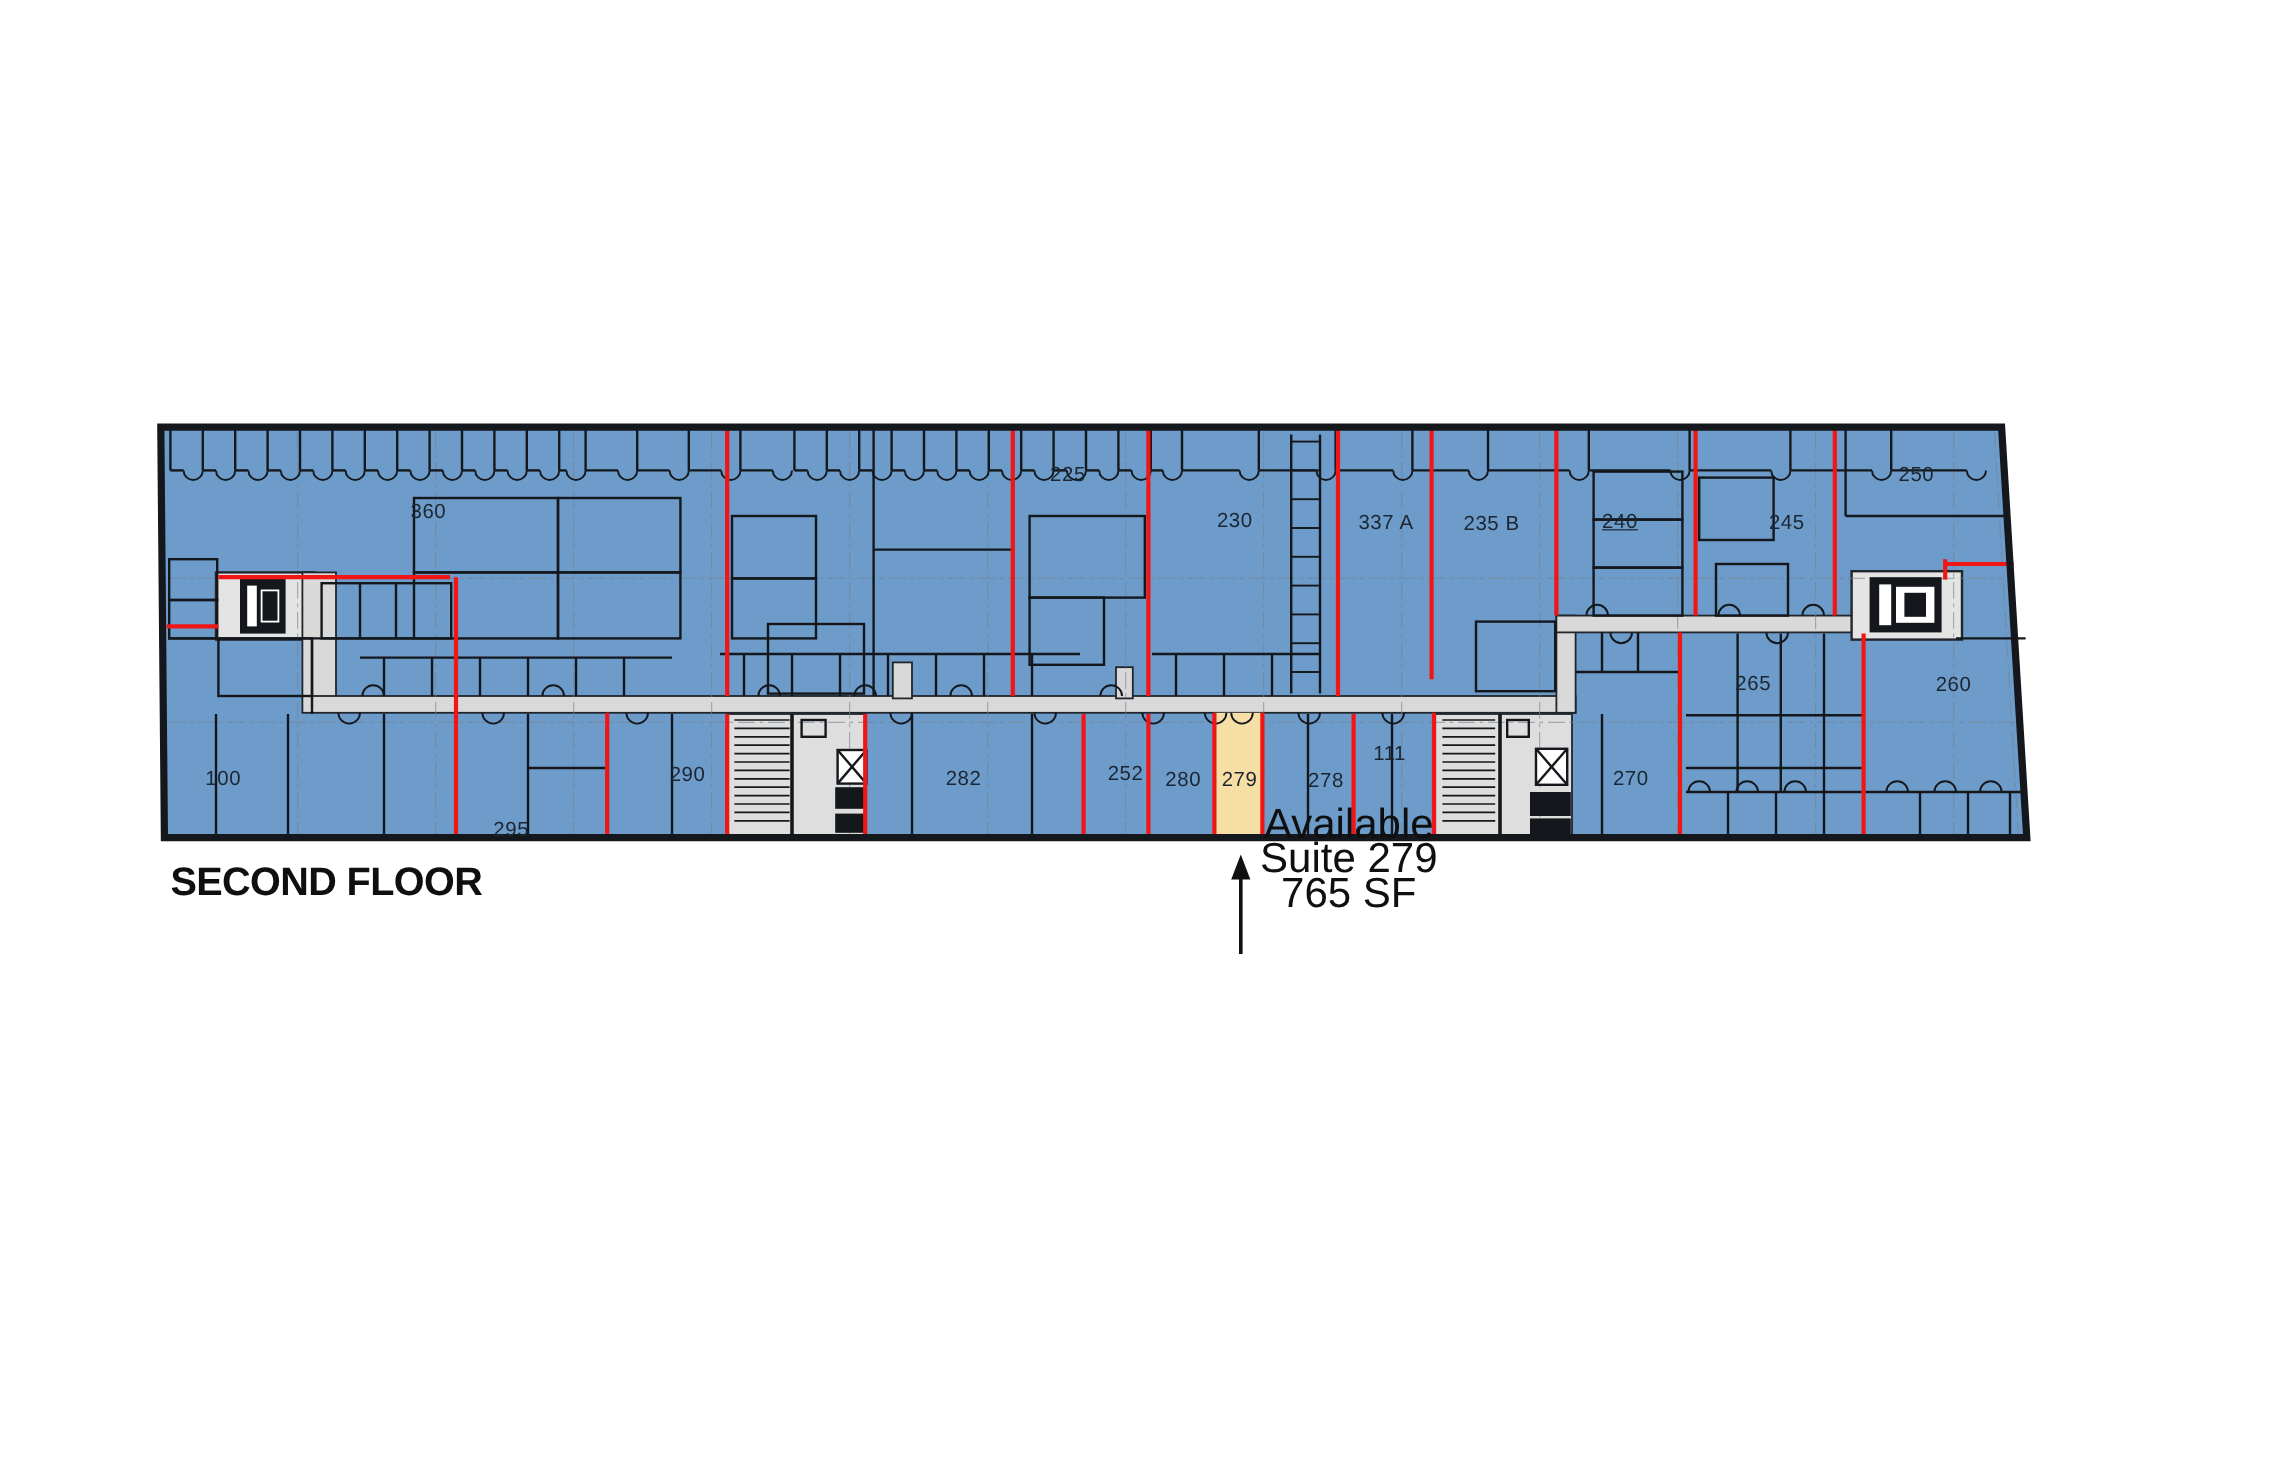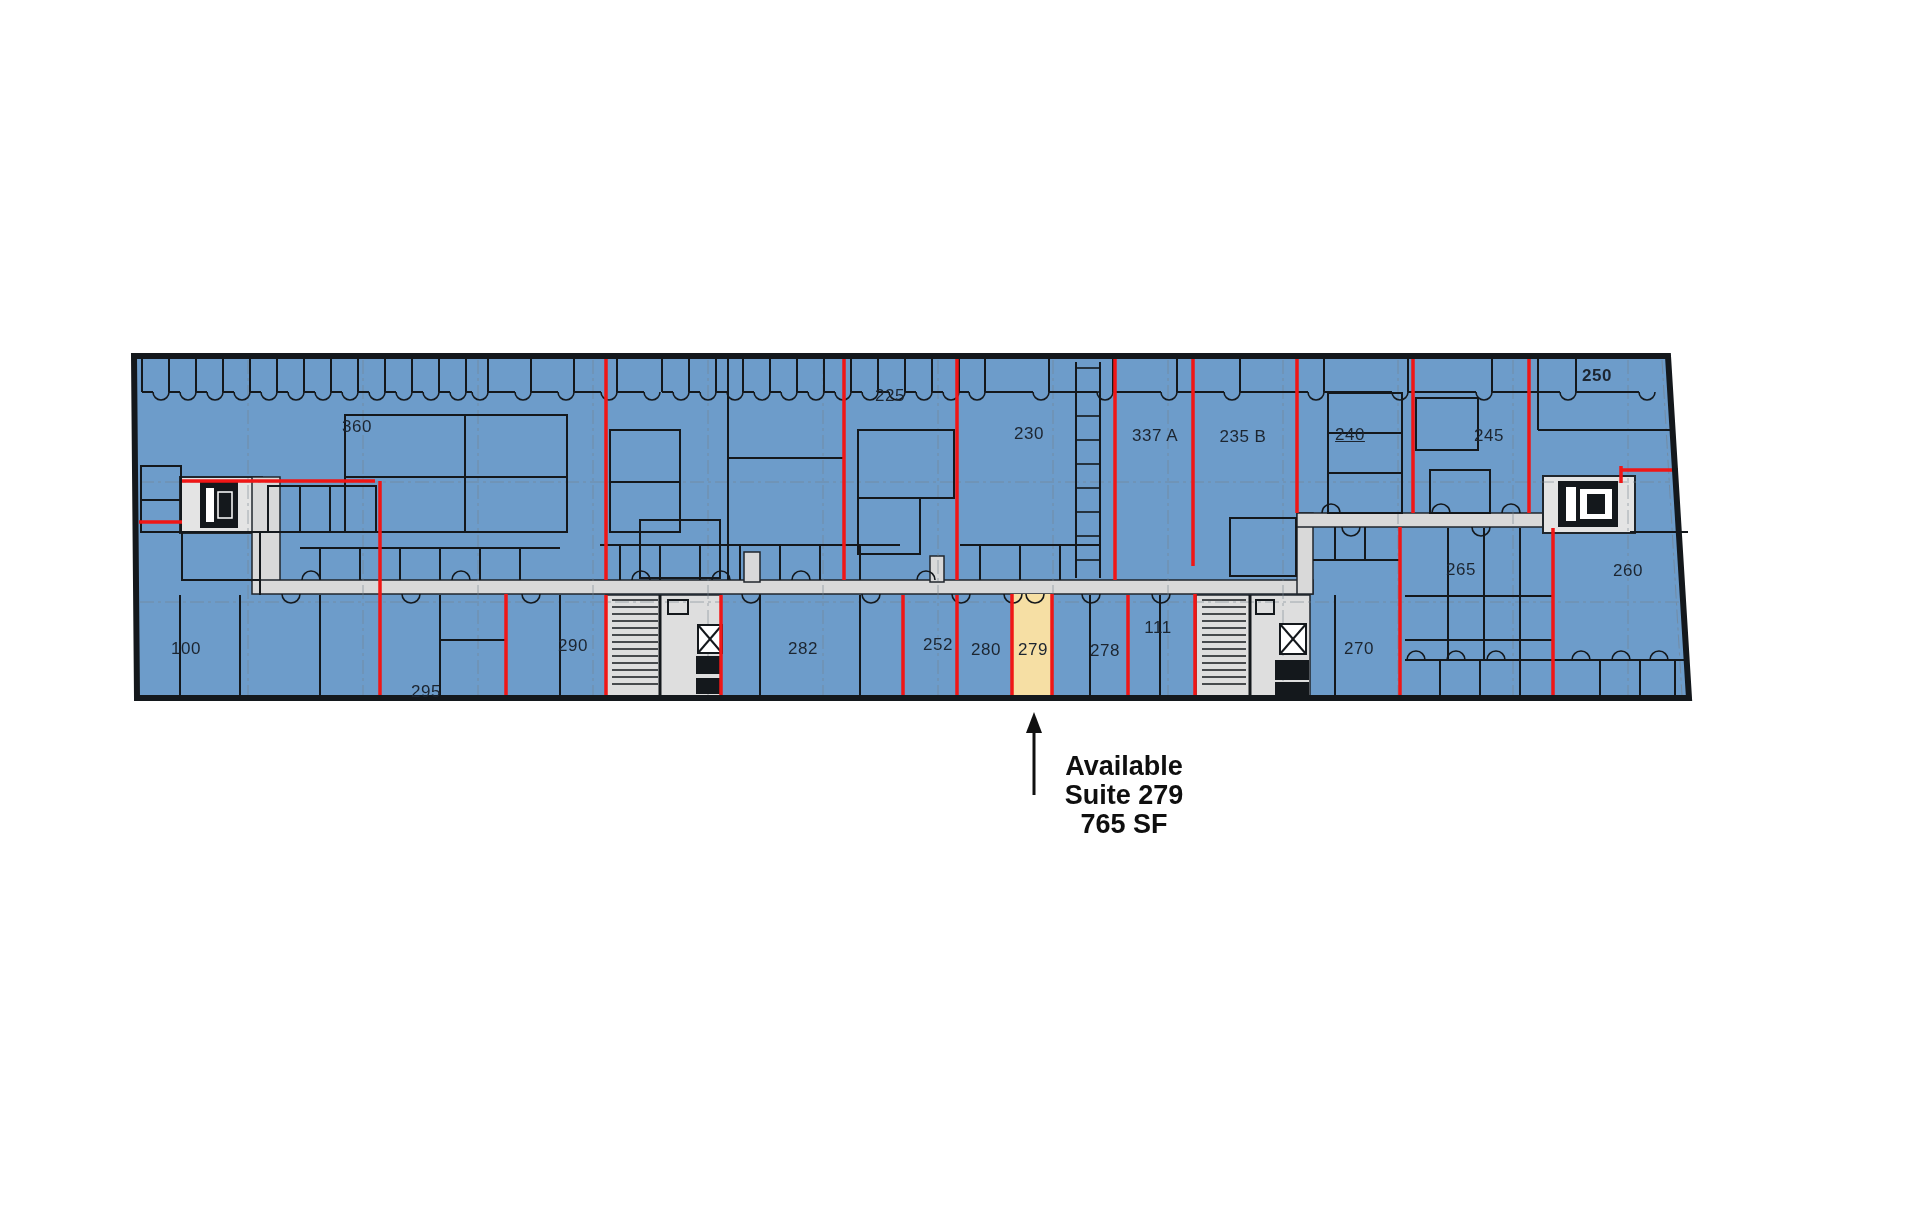--- a/index.html
+++ b/index.html
@@ -12,22 +12,22 @@
   .corr{fill:var(--corridor);stroke:#20262c;stroke-width:1.5;}
   .lobby{fill:#e4e4e4;stroke:#20262c;stroke-width:2;}
   .core{fill:var(--core);stroke:#20262c;stroke-width:1.5;}
   .hl{fill:var(--highlight);}
   .dash{stroke:#77828d;stroke-width:1;stroke-dasharray:14 4 3 4;opacity:.6;fill:none;}
   #labels{position:absolute;left:0;top:0;width:100%;height:100%;pointer-events:none;}
   .suite-label{position:absolute;transform:translate(-50%,-50%);font-size:17px;
                color:var(--label);letter-spacing:.5px;white-space:nowrap;}
   #floor-title{position:absolute;left:142px;top:716px;font-size:33px;font-weight:800;
                color:var(--text);letter-spacing:-.5px;}
-  #annotation{position:absolute;left:1048px;top:752px;width:152px;text-align:center;
-              font-size:27px;font-weight:700;color:var(--text);line-height:29px;}
+  #annotation{position:absolute;left:1048px;top:672px;width:152px;text-align:center;
+              font-size:35px;font-weight:400;color:var(--text);line-height:29px;}
 </style>
 </head>
 <body>
 
 <div id="stage">
 
   <svg id="plan-svg" width="1906" height="1218" viewBox="0 0 1906 1218">
     <defs>
       <clipPath id="bclip">
           <polygon points="134,356 1668,356 1689,698 137,698"></polygon>
@@ -410,23 +410,24 @@
       <div class="suite-label" style="left: 1029px; top: 434px;">230</div>
       <div class="suite-label" style="left: 1033px; top: 650px;">279</div>
       <div class="suite-label" style="left: 1105px; top: 651px;">278</div>
       <div class="suite-label" style="left: 1155px; top: 436px;">337 A</div>
       <div class="suite-label" style="left: 1158px; top: 628px;">111</div>
       <div class="suite-label" style="left: 1243px; top: 437px;">235 B</div>
       <div class="suite-label" style="left: 1350px; top: 435px; text-decoration: underline;">240</div>
       <div class="suite-label" style="left: 1359px; top: 649px;">270</div>
       <div class="suite-label" style="left: 1461px; top: 570px;">265</div>
       <div class="suite-label" style="left: 1489px; top: 436px;">245</div>
-      <div class="suite-label" style="left: 1597px; top: 376px; font-weight: bold;">250</div>
+      <div class="suite-label" style="left: 1597px; top: 396px;">250</div>
       <div class="suite-label" style="left: 1628px; top: 571px;">260</div>
     </div>
 
+  <div id="floor-title">SECOND FLOOR</div>
 
   <div id="annotation">
     <div>Available</div>
     <div>Suite 279</div>
     <div>765 SF</div>
   </div>
 </div>
 
 </body></html>

